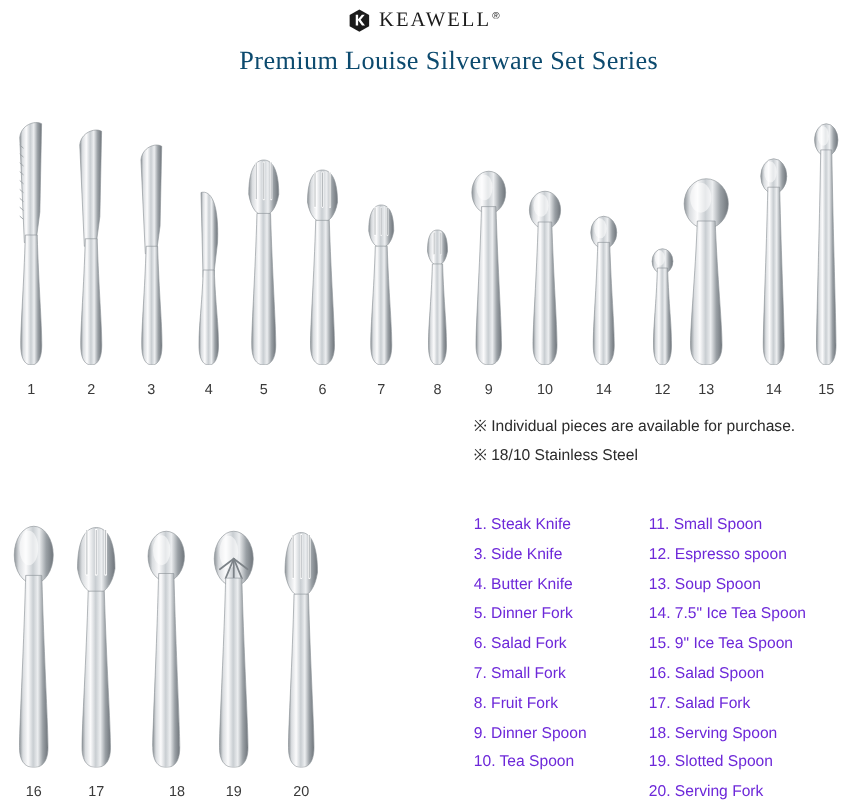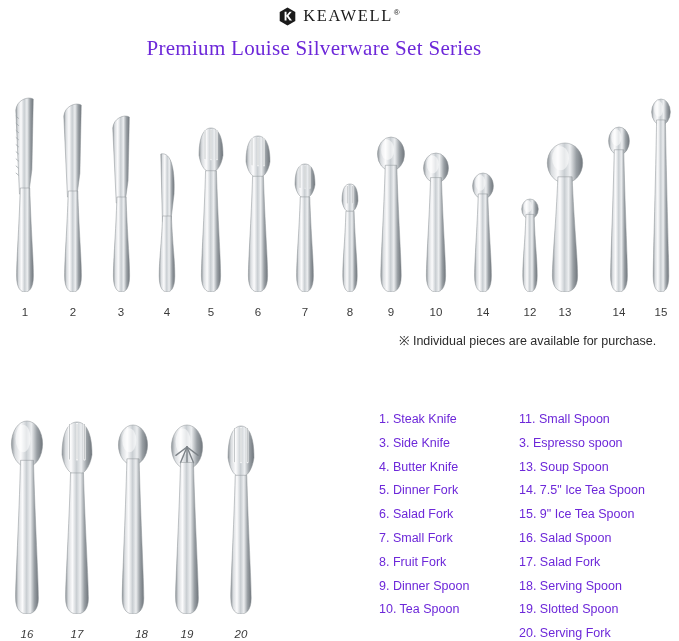--- a/index.html
+++ b/index.html
@@ -56,38 +56,38 @@
   .title {
     position: absolute;
     top: 36px;
     left: 0;
     width: 628px;
     text-align: center;
     font-family: "Liberation Serif", serif;
     font-size: 21px;
     font-weight: 400;
     letter-spacing: 0.3px;
-    color: #6d28d9;
+    color: #0c4a6e;
+    padding-left: 45px;
   }
 
   
   .row-top {
     position: absolute;
     top: 78px;
     left: 0;
     width: 679px;
     height: 240px;
   }
   .row-bottom {
     position: absolute;
     top: 400px;
     left: 0;
     width: 300px;
     height: 240px;
-    font-style: italic;
   }
   .piece {
     position: absolute;
     bottom: 26px;
   }
   .piece svg { display: block; }
   .num {
     position: absolute;
     bottom: 0px;
     width: 30px;
@@ -102,21 +102,20 @@
     position: absolute;
     left: 379px;
     top: 330px;
     width: 300px;
   }
   .note {
     font-size: 12.5px;
     color: #2b2b2b;
     line-height: 22.5px;
     white-space: nowrap;
-    margin-left: 20px;
   }
 
   
   .legend {
     position: absolute;
     left: 379px;
     top: 408px;
     width: 300px;
     display: flex;
   }
@@ -611,37 +610,38 @@
             <path d="M23.5,6 L23.5,40.3" stroke="#8a9095" stroke-width="0.5" fill="none"></path>
             <path d="M11.219999999999999,53.3 C9.774999999999999,108.78 6.800000000000001,158 6.800000000000001,176 C6.800000000000001,189 12.41,192 17,192 C21.59,192 27.2,189 27.2,176 C27.2,158 24.225,108.78 22.78,53.3 Z" fill="url(#mg19)" stroke="#8c9297" stroke-width="0.5"></path>
           </g>
         </svg>
       </div>
       <div class="num" style="left: 226px;">20</div>
     </div>
 
   <div class="notes">
     <div class="note">※ Individual pieces are available for purchase.</div>
+    <div class="note">※ 18/10 Stainless Steel</div>
   </div>
 
   <div class="legend">
     <div class="legend-col col1">
       <div class="legend-item">1. Steak Knife</div>
       <div class="legend-item">3. Side Knife</div>
       <div class="legend-item">4. Butter Knife</div>
       <div class="legend-item">5. Dinner Fork</div>
       <div class="legend-item">6. Salad Fork</div>
       <div class="legend-item">7. Small Fork</div>
       <div class="legend-item">8. Fruit Fork</div>
       <div class="legend-item">9. Dinner Spoon</div>
       <div class="legend-item">10. Tea Spoon</div>
     </div>
     <div class="legend-col col2">
       <div class="legend-item">11. Small Spoon</div>
-      <div class="legend-item">3. Espresso spoon</div>
+      <div class="legend-item">12. Espresso spoon</div>
       <div class="legend-item">13. Soup Spoon</div>
       <div class="legend-item">14. 7.5" Ice Tea Spoon</div>
       <div class="legend-item">15. 9" Ice Tea Spoon</div>
       <div class="legend-item">16. Salad Spoon</div>
       <div class="legend-item">17. Salad Fork</div>
       <div class="legend-item">18. Serving Spoon</div>
       <div class="legend-item">19. Slotted Spoon</div>
       <div class="legend-item">20. Serving Fork</div>
     </div>
   </div>

